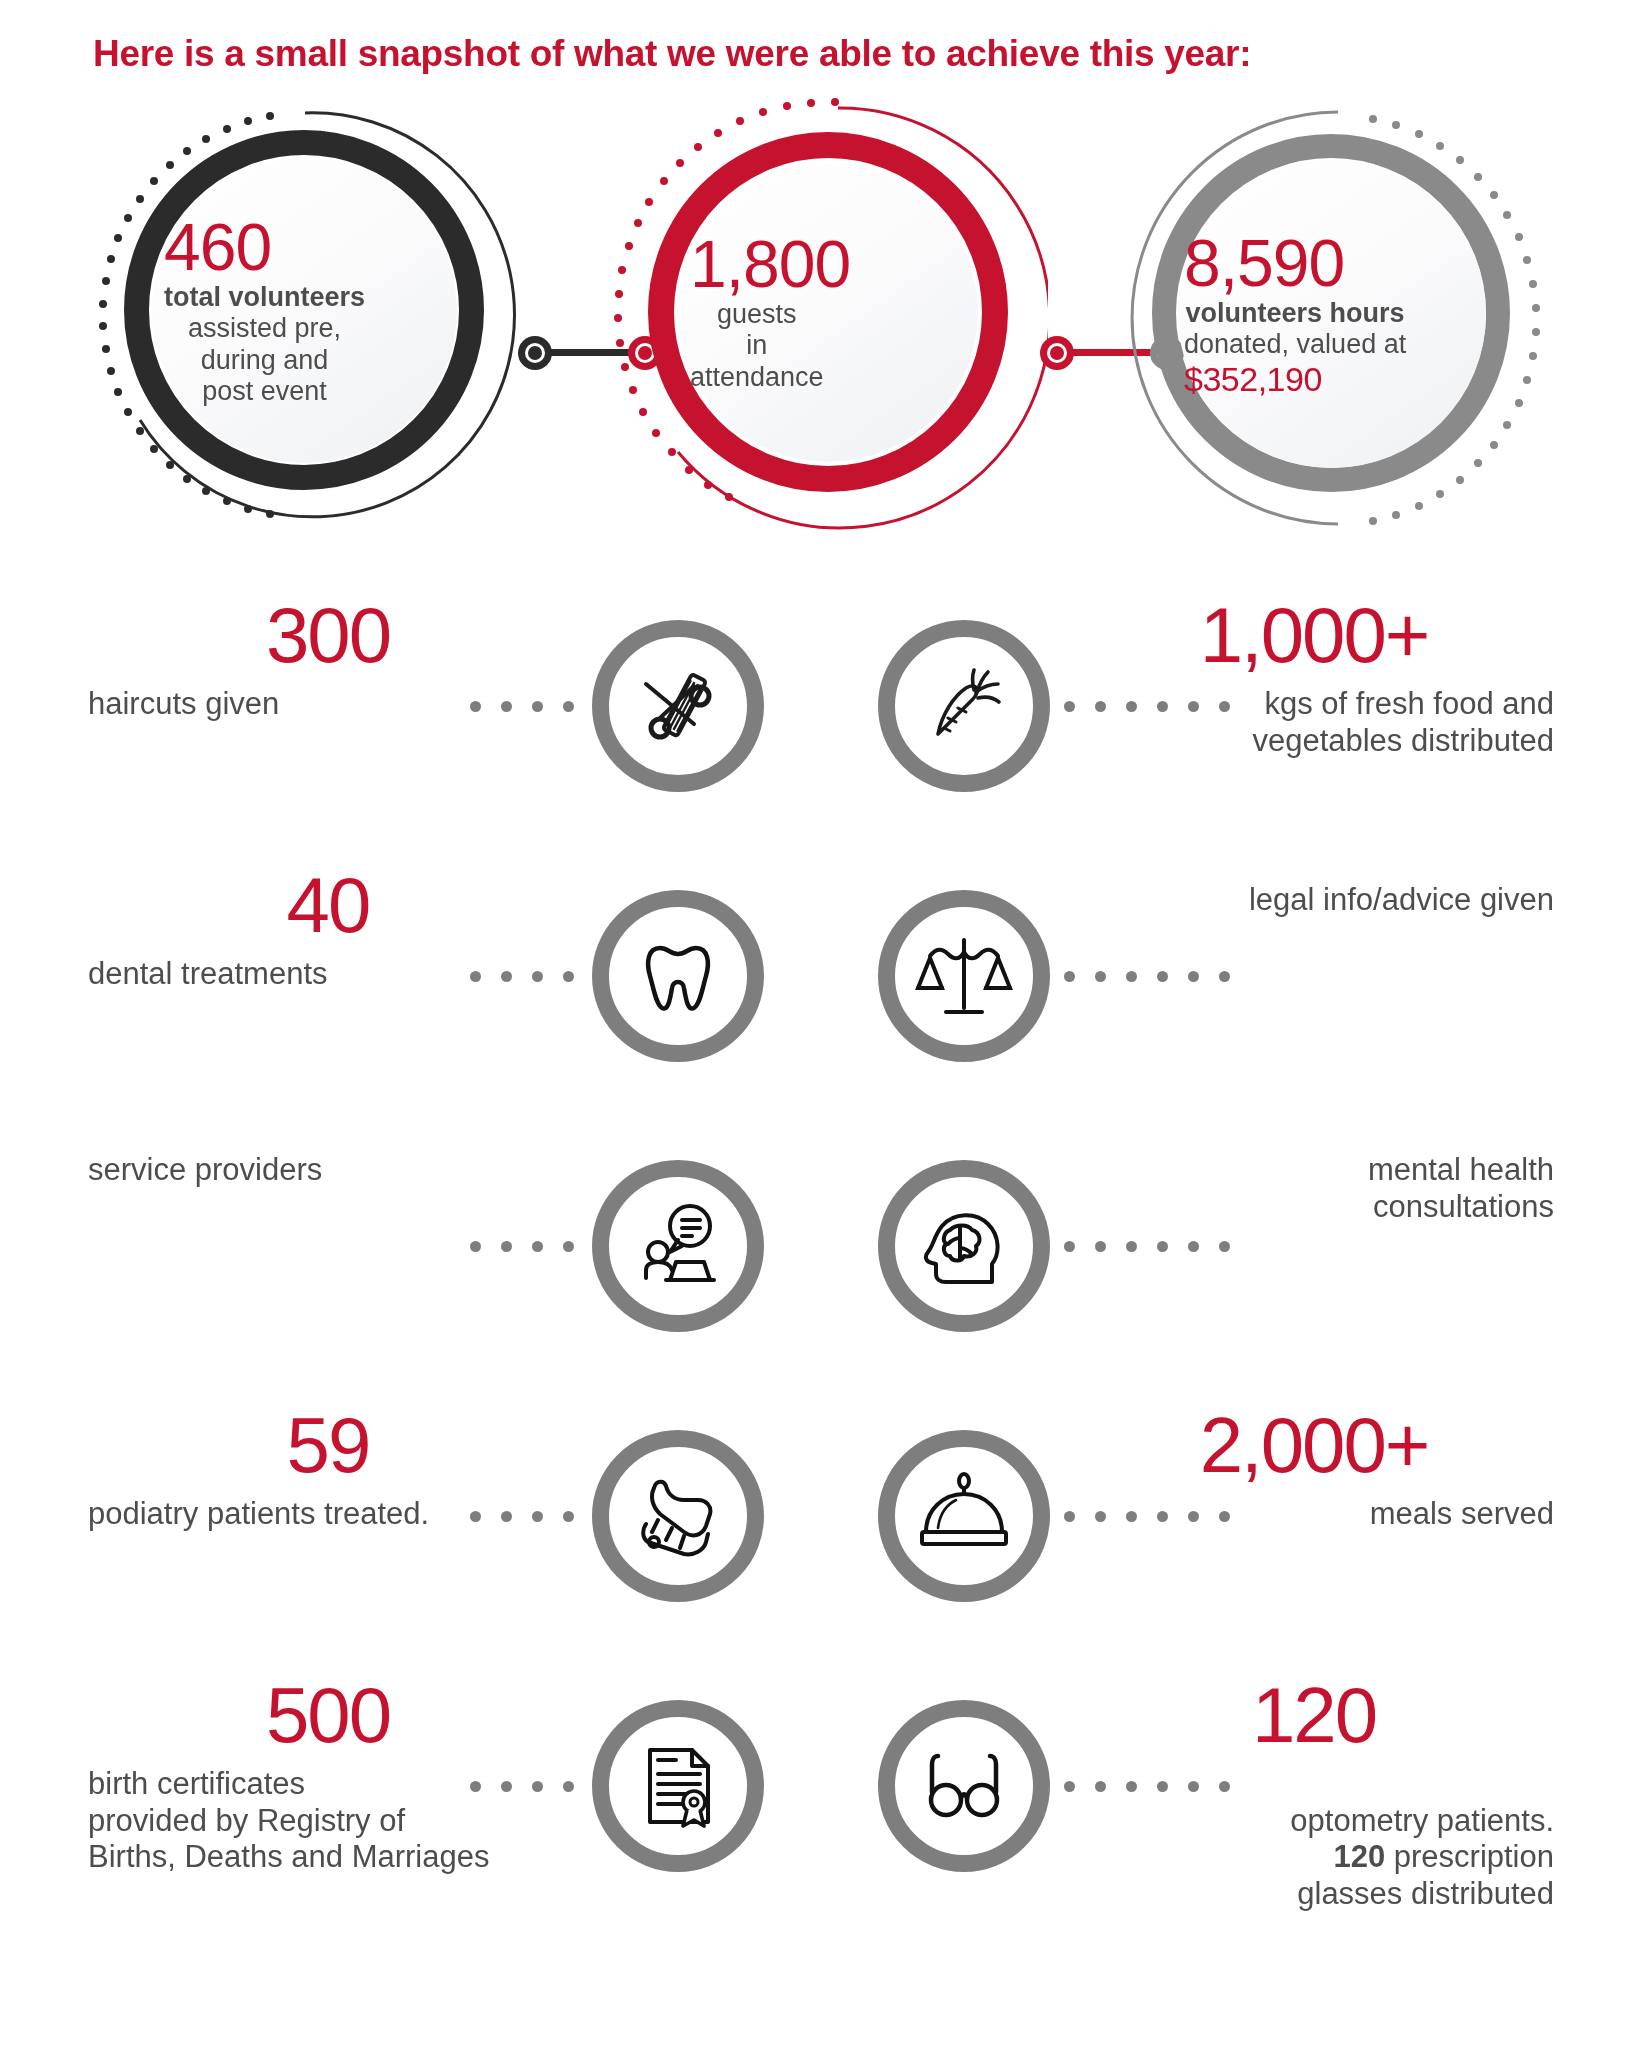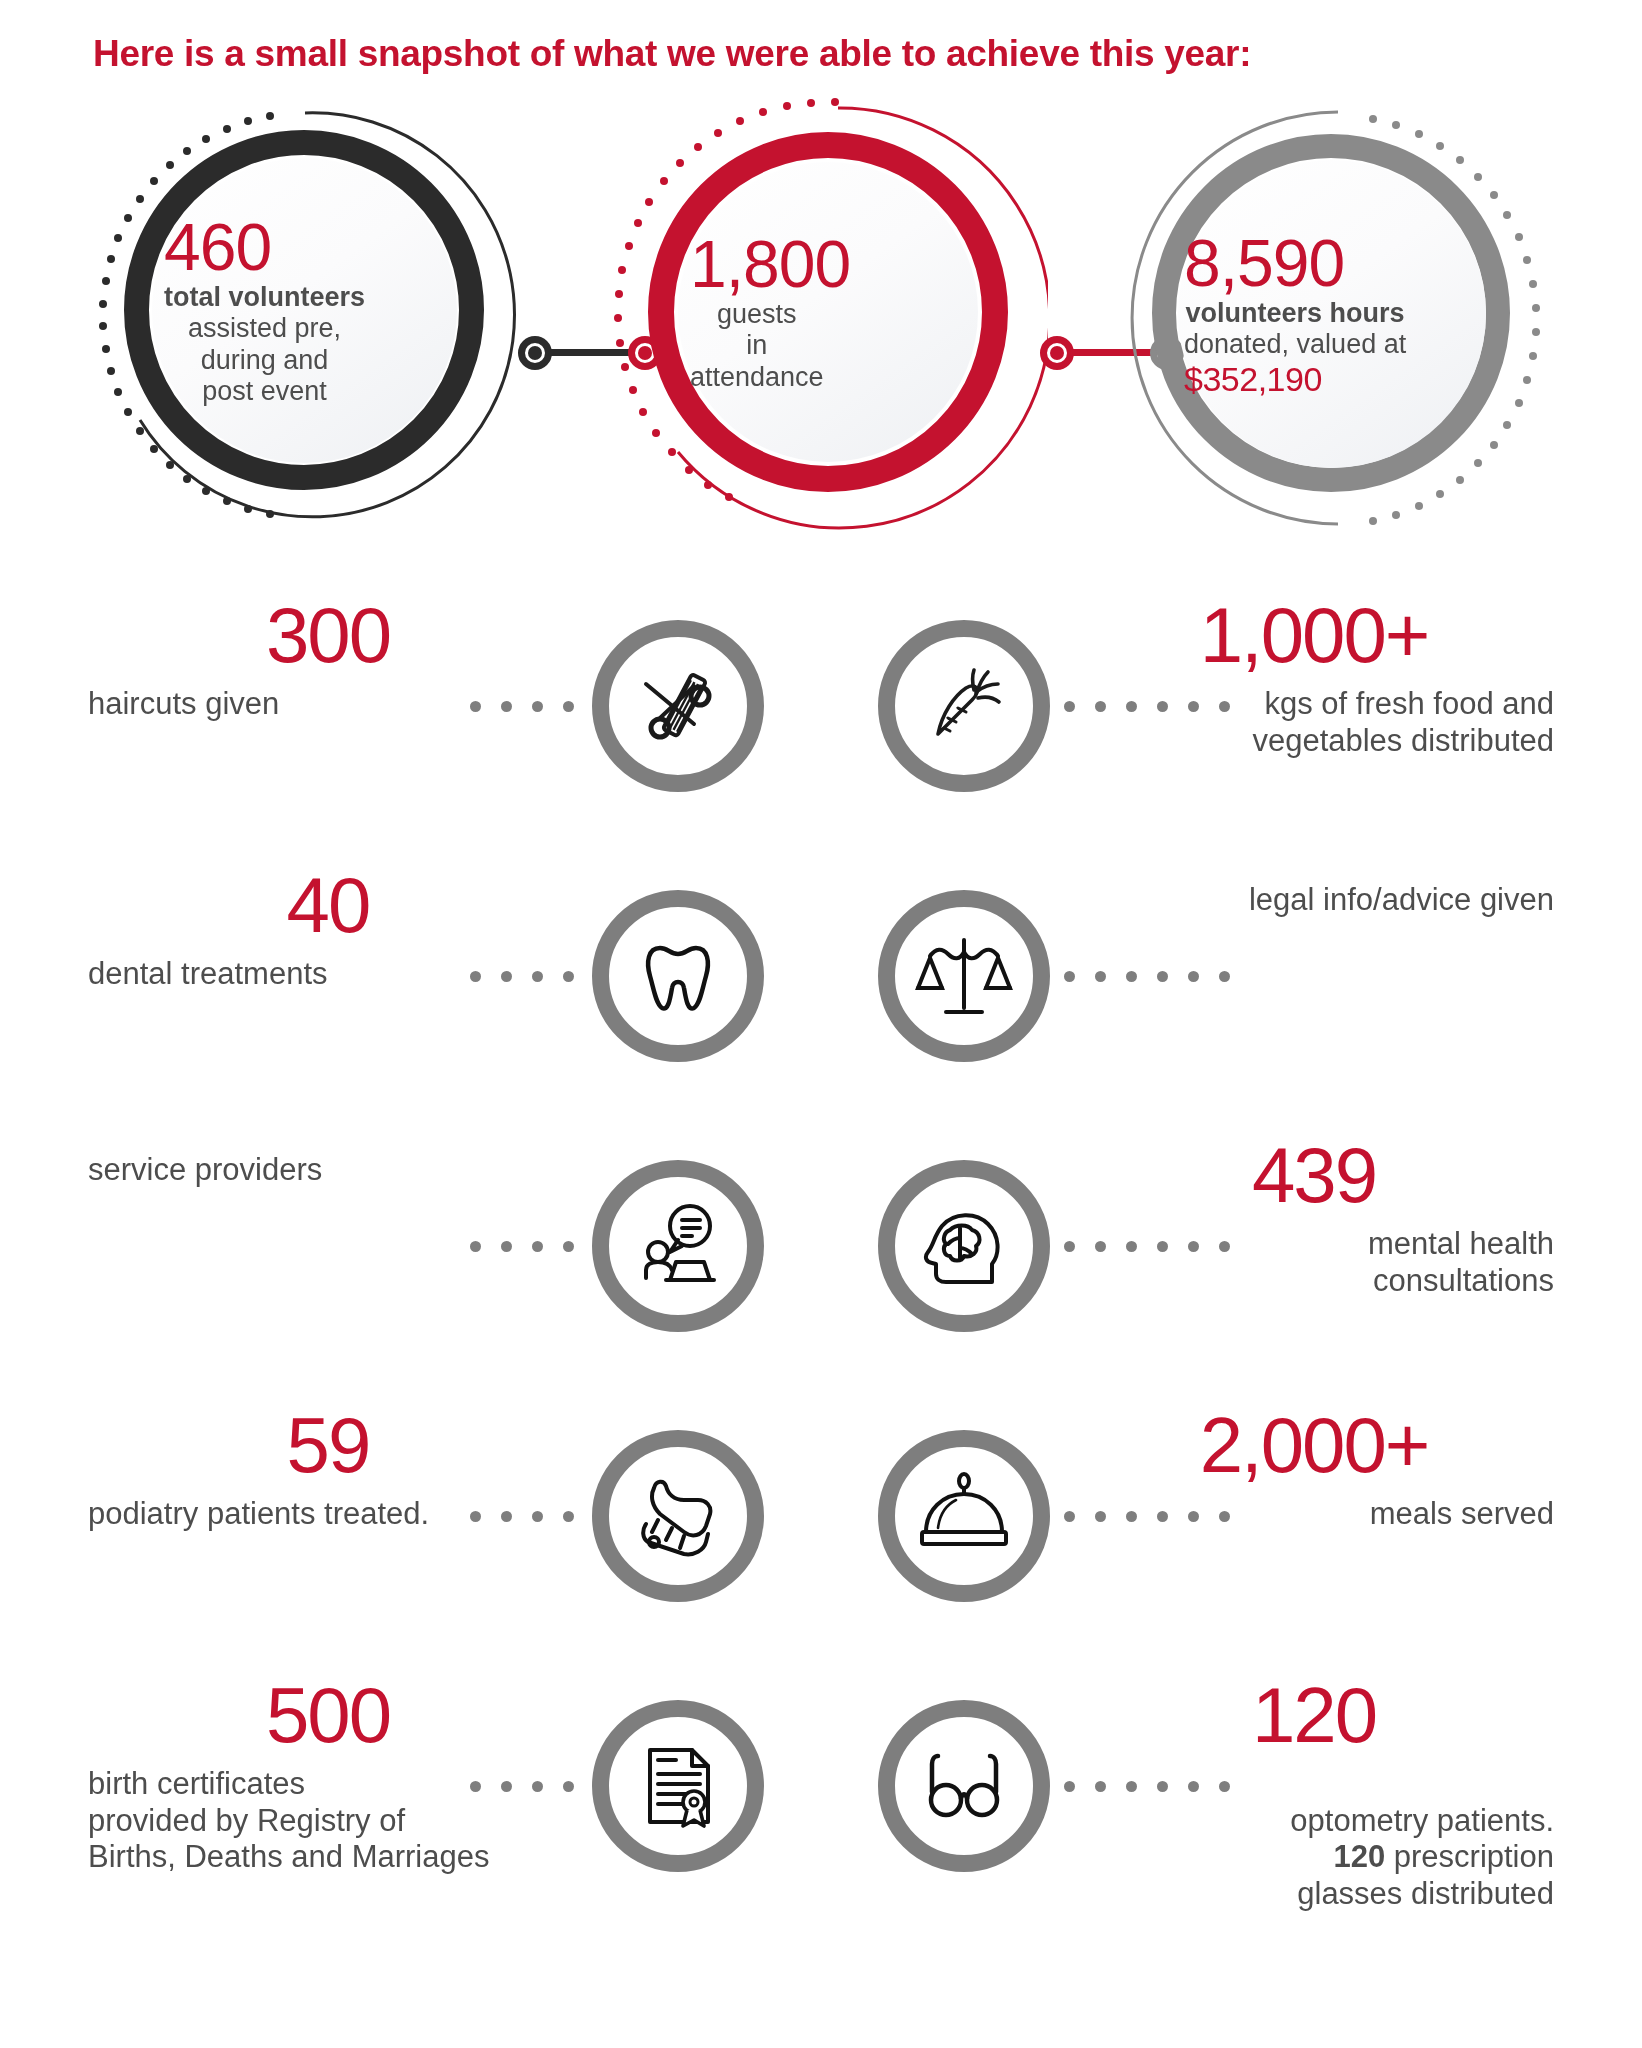--- a/index.html
+++ b/index.html
@@ -405,21 +405,20 @@
       </div>
       <div class="leader l-right">
         <span></span>
           <span></span>
           <span></span>
           <span></span>
           <span></span>
           <span></span>
       </div>
       <div class="stat right" style="top:-22px;">
-        <div class="stat-num">439</div>
         <div class="stat-label" style="white-space:pre-line;">mental health
 consultations</div>
       </div>
     </div>
 
     <div class="row">
       <div class="stat left" style="top:-22px;">
         <div class="stat-num">59</div>
         <div class="stat-label">podiatry patients treated.</div>
       </div>

